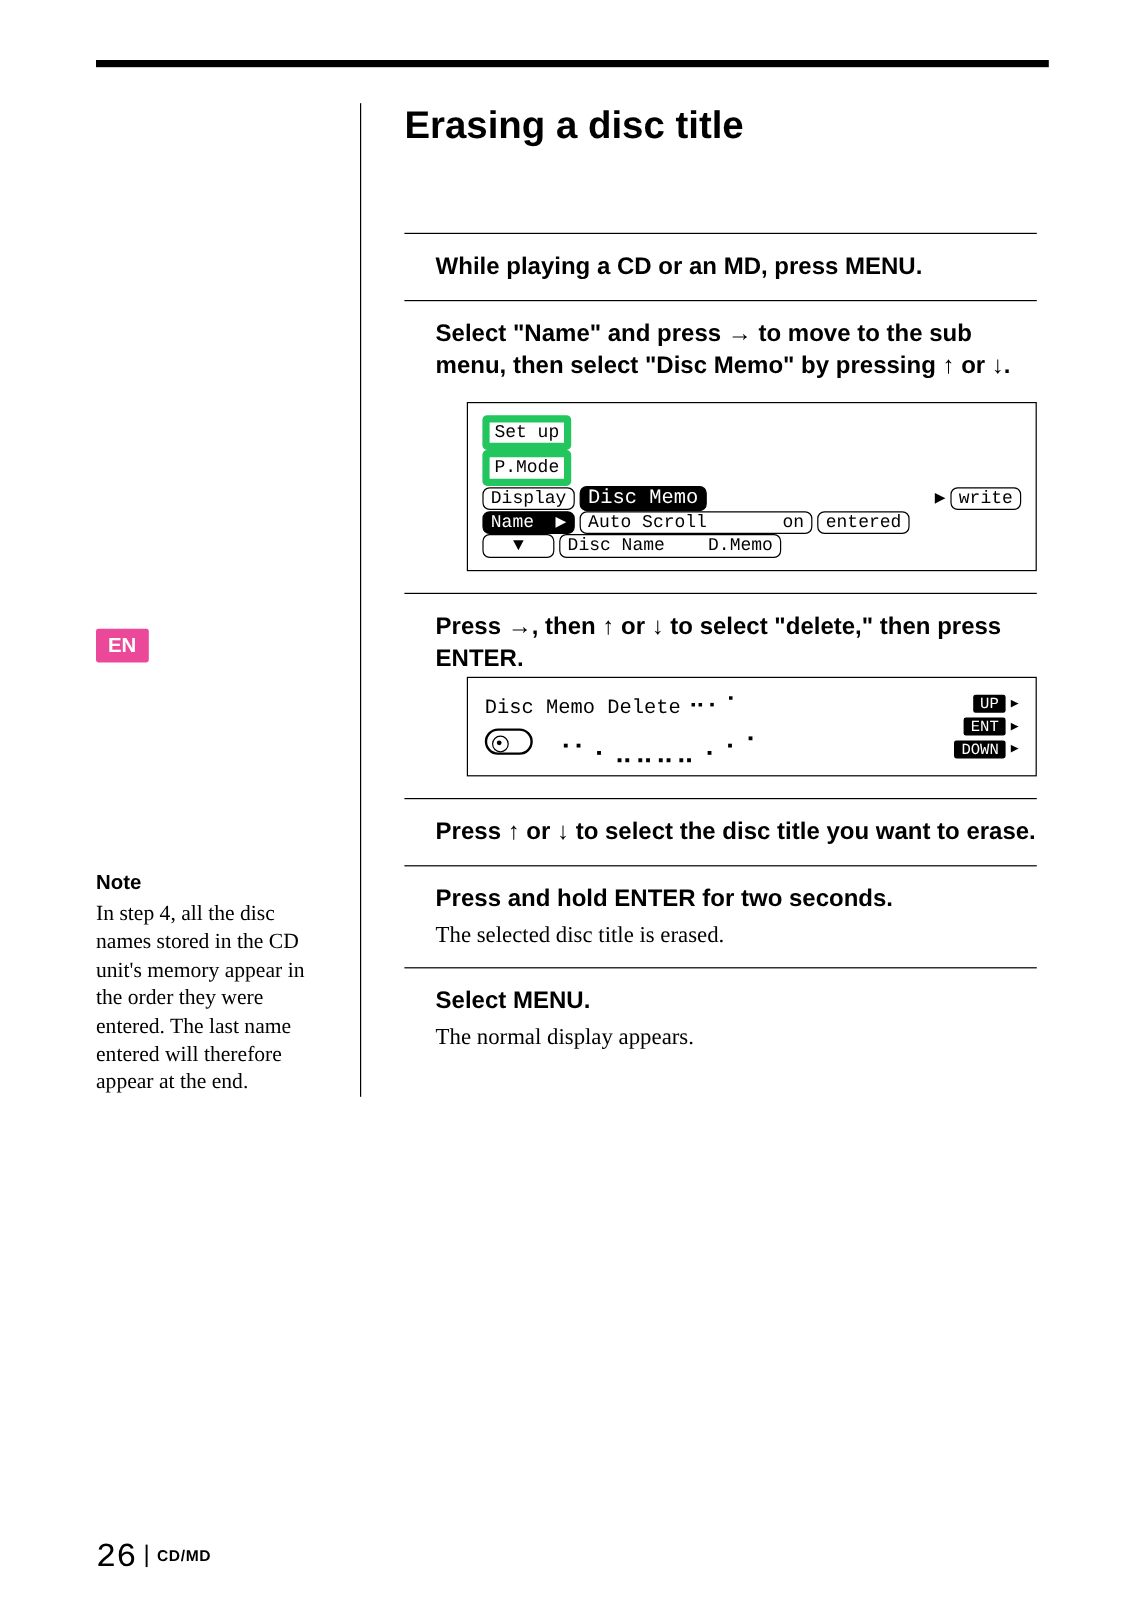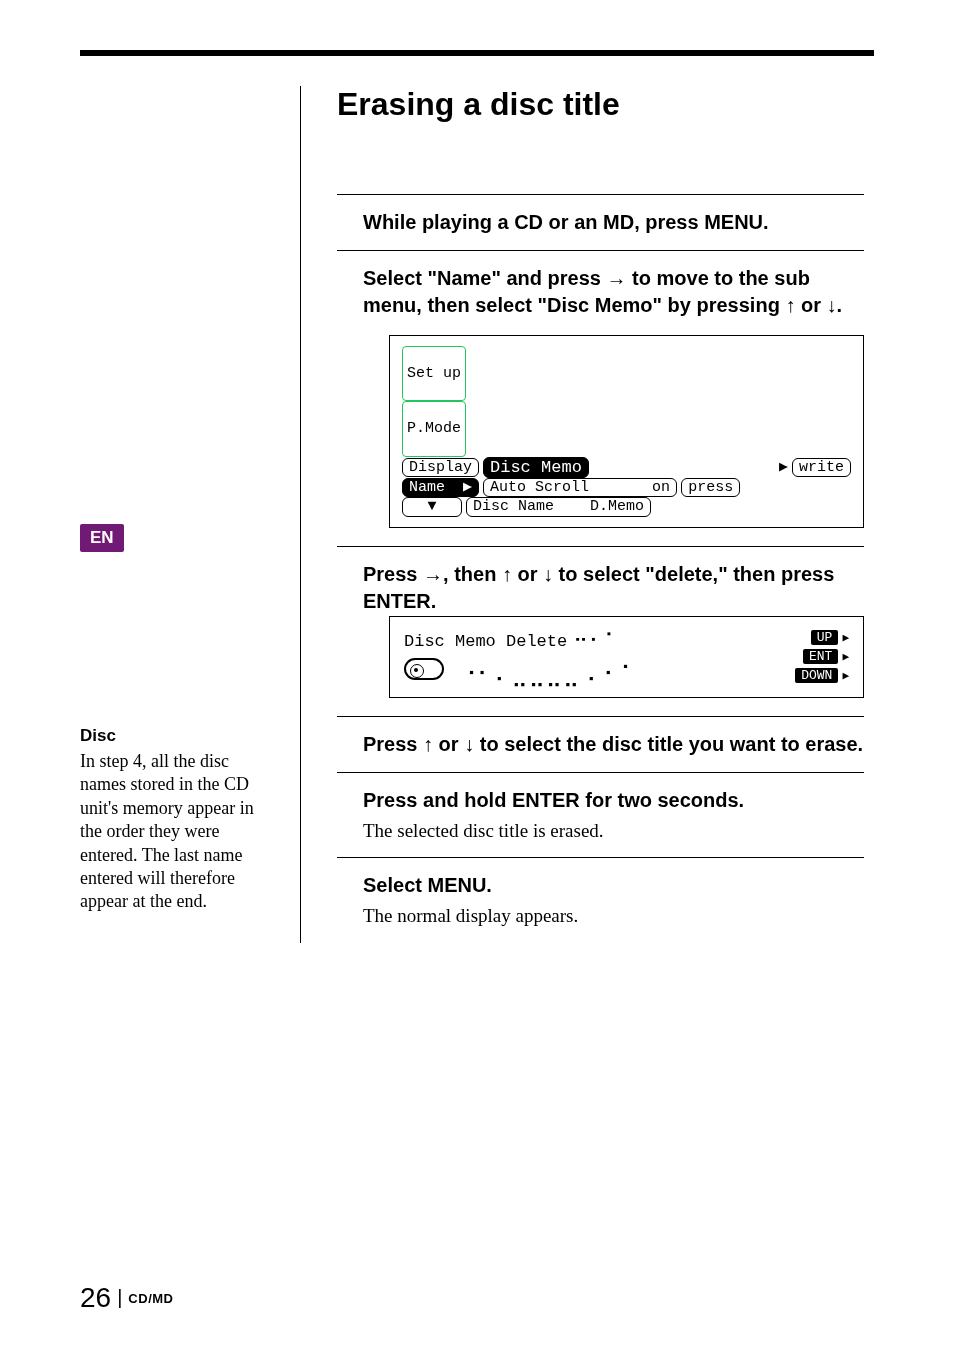--- a/index.html
+++ b/index.html
@@ -1,44 +1,44 @@
 <!DOCTYPE html>
 <html><head>
 <meta charset="utf-8">
 <style>
   * { box-sizing: border-box; margin: 0; padding: 0; }
   html, body { width: 954px; height: 1352px; background: #ffffff; font-family: "Palatino Linotype", Palatino, Georgia, serif; color: #000; }
   .page { position: relative; width: 954px; height: 1352px; padding: 50px 80px 40px 80px; }
   .top-rule { height: 6px; background: #000; margin-bottom: 30px; }
-  .en-tab { position: absolute; left: 80px; top: 524px; background: #701a75; color: #fff; font-weight: bold; padding: 4px 10px; font-family: Arial, Helvetica, sans-serif; font-size: 17px; border-radius: 2px; }
+  .en-tab { position: absolute; left: 80px; top: 524px; background: #ec4899; color: #fff; font-weight: bold; padding: 4px 10px; font-family: Arial, Helvetica, sans-serif; font-size: 17px; border-radius: 2px; }
   .content { display: flex; }
   .leftcol { width: 220px; flex: 0 0 220px; padding-right: 24px; }
   .rightcol { flex: 1; border-left: 0.5px solid #000; padding-left: 36px; padding-right: 10px; }
   .title { font-family: Arial, Helvetica, sans-serif; font-weight: bold; font-size: 32px; margin-bottom: 24px; }
   .step { border-bottom: 0.5px solid #000; padding: 14px 0 14px 26px; }
   .step:last-of-type { border-bottom: none; }
   .step-b { font-family: Arial, Helvetica, sans-serif; font-weight: bold; font-size: 20px; line-height: 1.35; }
   .step-p { font-family: "Palatino Linotype", Palatino, Georgia, serif; font-size: 19px; line-height: 1.35; margin-top: 4px; }
   .shim { border-bottom: 0.5px solid #000; height: 48px; }
   .note-h { font-family: Arial, Helvetica, sans-serif; font-weight: bold; font-size: 17px; margin-bottom: 4px; }
   .note-p { font-size: 18px; line-height: 1.3; }
   .leftcol-push { height: 640px; }
   .pagefoot { position: absolute; left: 80px; bottom: 38px; font-family: Arial, Helvetica, sans-serif; }
-  .pagefoot .num { font-size: 28px; font-weight: 400; }
+  .pagefoot .num { font-size: 28px; font-weight: 400; font-family: Liberation Mono, monospace; }
   .pagefoot .sep { padding: 0 6px; font-size: 20px; position: relative; top: -3px; }
   .pagefoot .sec { font-size: 13px; font-weight: bold; letter-spacing: 0.5px; position: relative; top: -4px; }
 
   
   .lcd1 { border: 1px solid #000; padding: 10px 12px 10px 12px; margin: 16px 0 4px 26px; font-family: "Courier New", monospace; font-size: 17px; line-height: 1.15; }
   .lcd1 .rowflex { display: flex; gap: 4px; align-items: center; }
   .pill { border: 1px solid #000; border-radius: 6px; padding: 0 6px; display: inline-block; min-width: 0; white-space: nowrap; }
   .pill-fill { background: #000; color: #ffffff; }
   .mini { font-size: 15px; }
   .spacer { flex: 1; }
-  .lcd1 .row1 .box { border:1px solid #22c55e; border-radius:4px; padding:18px 4px; }
+  .lcd1 .row1 .box { border:6px solid #22c55e; border-radius:4px; padding:0 4px; }
   .arrow-down { width:60px; text-align:center; }
 
   
   .lcd2 { border: 1px solid #000; padding: 10px 14px; margin: 1px 0 4px 26px; font-family: "Courier New", monospace; font-size: 17px; }
   .lcd2 .wrap { display: flex; align-items: center; }
   .lcd2 .left { flex: 1; }
   .lcd2 .right { display: flex; flex-direction: column; gap: 4px; align-items: flex-end; }
   .lcd2 .btn { display:inline-flex; align-items:center; gap:4px; }
   .lcd2 .btnlab { background:#000; color:#fff; padding:0 6px; border-radius:2px; font-size:13px; font-family: "Courier New", monospace; }
   .lcd2 .btntri { font-size: 11px; }
@@ -51,21 +51,21 @@
 <body>
 
 <div class="page">
   <div class="top-rule"></div>
   <div class="en-tab">EN</div>
 
   <div class="content">
     <div class="leftcol">
       <div class="leftcol-push"></div>
       <div>
-        <div class="note-h">Disc</div>
+        <div class="note-h">Note</div>
         <div class="note-p">In step 4, all the disc names stored in the CD unit's memory appear in the order they were entered. The last name entered will therefore appear at the end.</div>
       </div>
     </div>
 
     <div class="rightcol">
       <div class="title">Erasing a disc title</div>
 
       <div class="shim"></div>
 
       <div class="step">
@@ -87,21 +87,21 @@
             <span class="pill pill-fill">Disc Memo</span>
             <span class="spacer"></span>
             <span class="mini">▶</span>
             <span class="pill mini">write</span>
           </div>
           <div class="rowflex">
             <span class="pill pill-fill mini"><span>Name</span>&nbsp;&nbsp;▶</span>
             <span class="pill mini">
               <span>Auto Scroll</span>&nbsp;&nbsp;&nbsp;&nbsp;&nbsp;&nbsp;&nbsp;<span>on</span>
             </span>
-            <span class="pill mini">press</span>
+            <span class="pill mini">entered</span>
           </div>
           <div class="rowflex">
             <span class="pill mini arrow-down">▼</span>
             <span class="pill mini">
               <span>Disc Name</span>&nbsp;&nbsp;&nbsp;&nbsp;<span>D.Memo</span>
             </span>
           </div>
         </div>
       </div>
 

